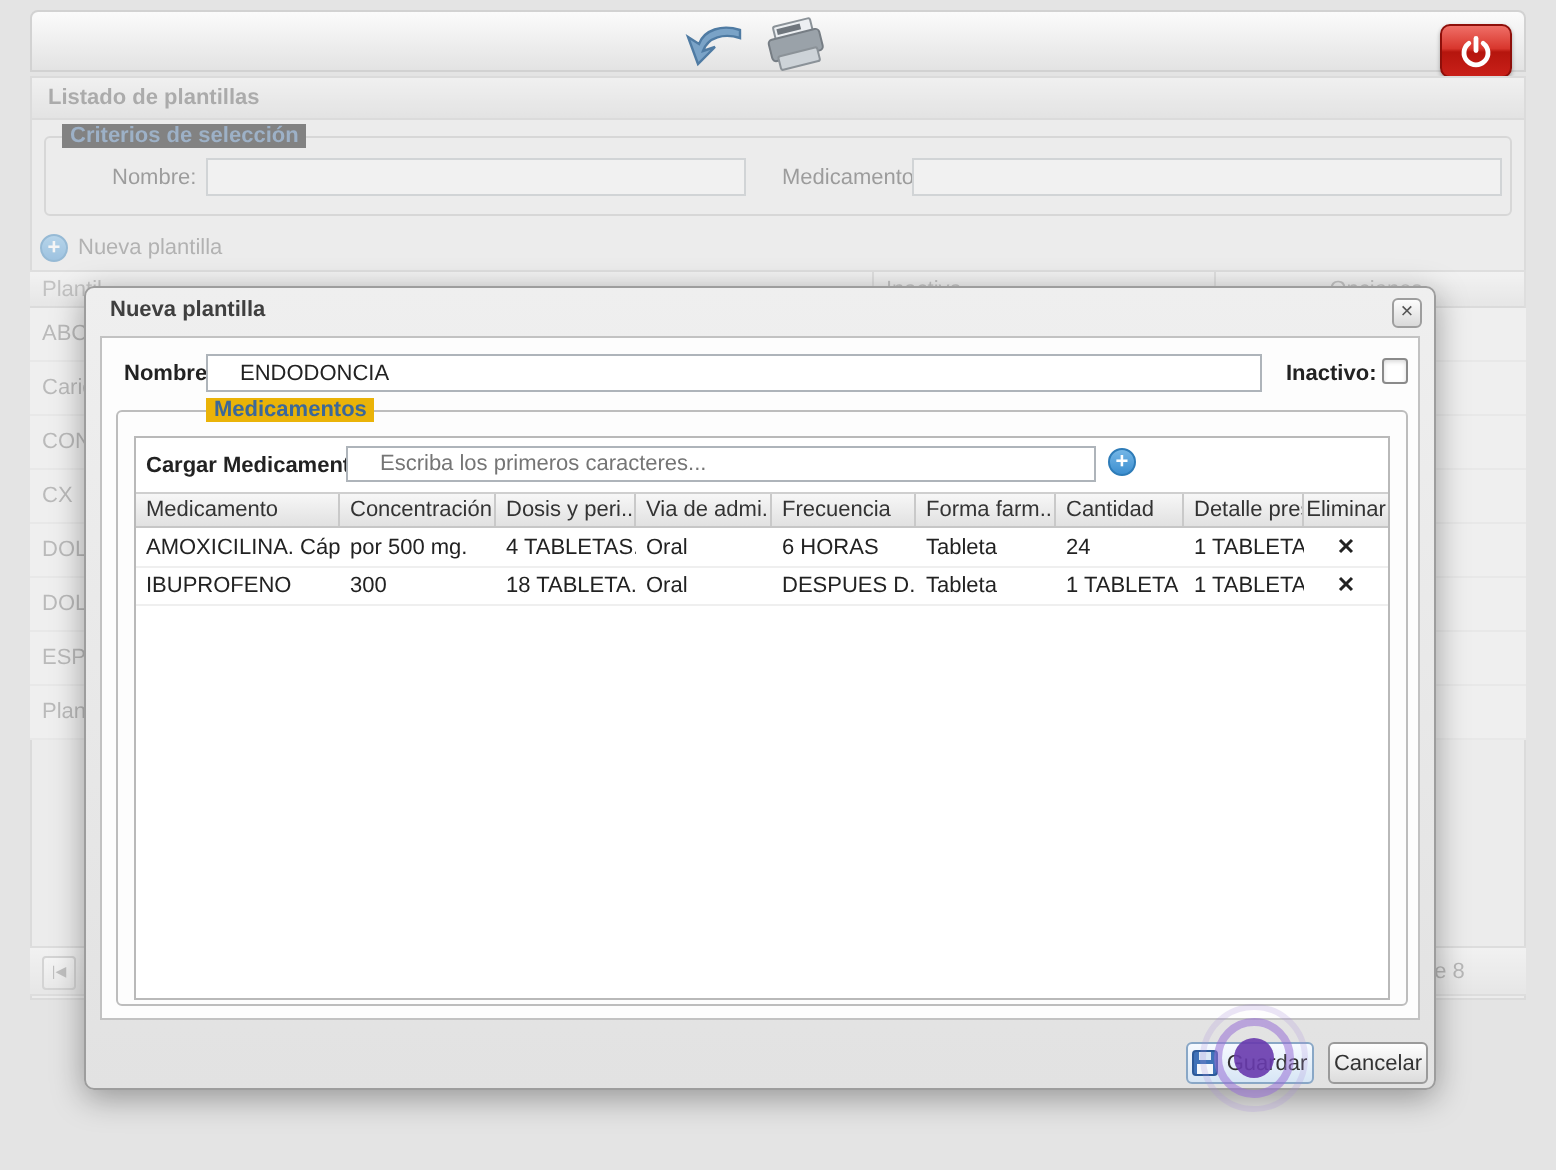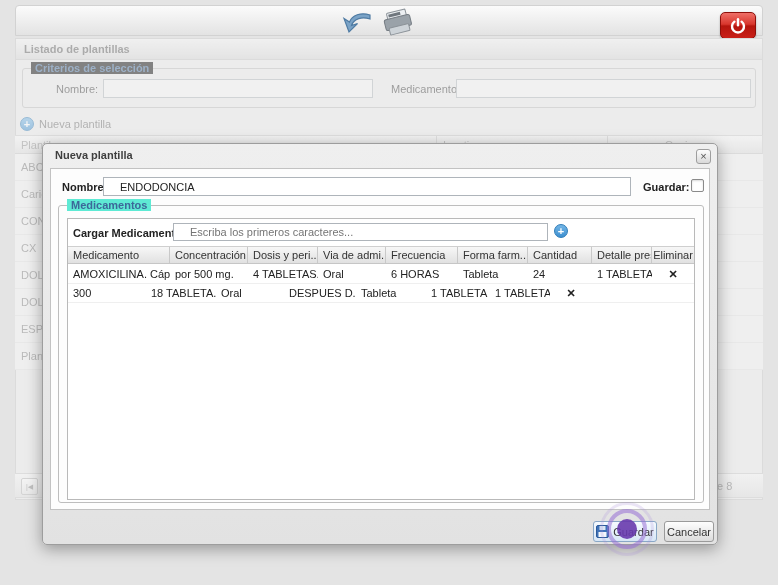--- a/index.html
+++ b/index.html
@@ -152,25 +152,25 @@
 
 <div class="abs mask"></div>
 
 <div class="abs modal">
   <span class="mtitle">Nueva plantilla</span>
   <span class="mclose">×</span>
 
   <div class="mcontent">
     <span class="blabel" style="left:11px; top:12px;">Nombre:</span>
     <input class="minput" style="left: 52px; top: 8px; width: 528px; height: 19px;" value="ENDODONCIA">
-    <span class="blabel" style="left:592px; top:12px;">Guardar:</span>
+    <span class="blabel" style="left:592px; top:12px;">Inactivo:</span>
     <div class="checkbox" style="left:640px; top:10px;"></div>
 
     <div class="fieldset" style="left:7px; top:36px; width:646px; height:298px;">
-      <span class="legend" style="background:#5eead4;">Medicamentos</span>
+      <span class="legend" style="background:#eab308;margin-left:36px;">Medicamentos</span>
 
       <div class="listpanel">
         <span class="blabel" style="left:5px; top:8px;">Cargar Medicamento:</span>
         <input class="minput" style="left: 105px; top: 4px; width: 375px; height: 18px;" placeholder="Escriba los primeros caracteres...">
         <span class="plus-circle" style="position:absolute; left:486px; top:5px;">+</span>
 
         <div class="mtable-head">
           <span class="c c0">Medicamento</span>
           <span class="c c1">Concentración</span>
           <span class="c c2">Dosis y peri...</span>
@@ -188,20 +188,21 @@
           <span class="c c2">4 TABLETAS...</span>
           <span class="c c3">Oral</span>
           <span class="c c4">6 HORAS</span>
           <span class="c c5">Tableta</span>
           <span class="c c6">24</span>
           <span class="c c7">1 TABLETA ...</span>
           <span class="c c8 delx">✕</span>
         </div>
 
         <div class="mrow" style="top:65px;">
+          <span class="c c0">IBUPROFENO</span>
           <span class="c c1">300</span>
           <span class="c c2">18 TABLETA...</span>
           <span class="c c3">Oral</span>
           <span class="c c4">DESPUES D...</span>
           <span class="c c5">Tableta</span>
           <span class="c c6">1 TABLETA</span>
           <span class="c c7">1 TABLETA ...</span>
           <span class="c c8 delx">✕</span>
         </div>
       </div>

